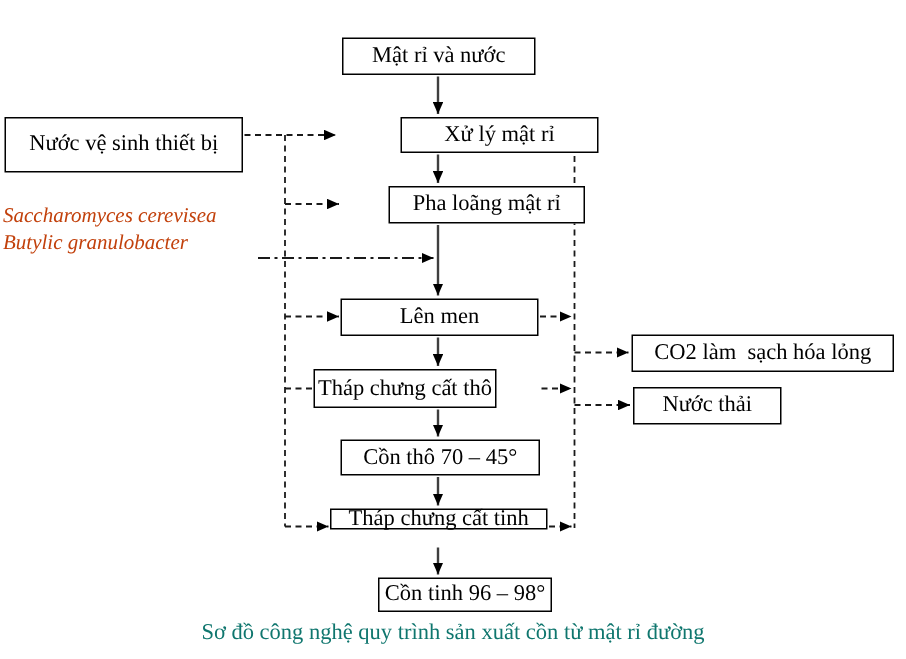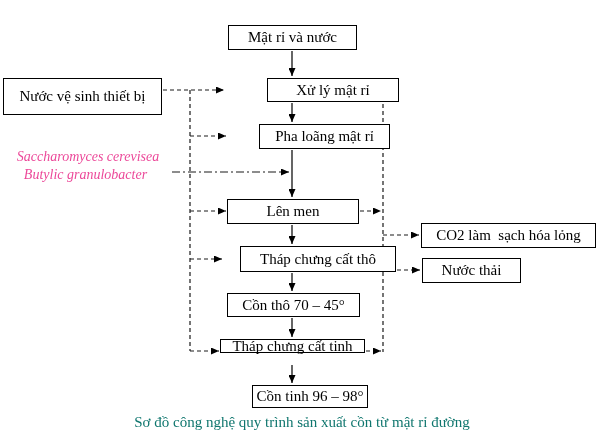--- a/index.html
+++ b/index.html
@@ -35,35 +35,35 @@
     justify-content: center;
     font-size: 15px;
     line-height: 1;
     white-space: pre;
   }
   #b-source      { left: 228px; top: 25px;  width: 129px; height: 25px; }
   #b-clean       { left: 3px;   top: 78px;  width: 159px; height: 37px; }
   #b-treat       { left: 225px; top: 78px;  width: 132px; height: 24px; margin-left: 42px; }
   #b-dilute      { left: 227px; top: 124px; width: 131px; height: 25px; margin-left: 32px; }
   #b-ferment     { left: 227px; top: 199px; width: 132px; height: 25px; }
-  #b-crude-tower { left: 240px; top: 246px; width: 156px; height: 26px; }
+  #b-crude-tower { left: 209px; top: 246px; width: 122px; height: 26px; }
   #b-co2         { left: 421px; top: 223px; width: 175px; height: 25px; }
   #b-waste       { left: 422px; top: 258px; width: 99px;  height: 25px; }
   #b-crude-alc   { left: 227px; top: 293px; width: 133px; height: 24px; }
   #b-fine-tower  { left: 220px; top: 339px; width: 145px; height: 14px; }
   #b-fine-alc    { left: 224px; top: 385px; width: 116px; height: 23px; margin-left: 28px; }
   .microbes {
     position: absolute;
-    left: 2px; top: 148px;
+    left: 2px; top: 136px;
     width: 172px;
     font-style: italic;
     font-size: 14px;
     line-height: 18px;
-    color: #ec4899;
-    text-align: center;
+    color: #c2410c;
+    text-align: left;
   }
   .microbes .l2 { padding-right: 5px; }
   .caption {
     position: absolute;
     left: 0; top: 414px;
     width: 604px;
     text-align: center;
     font-size: 15px;
     color: #0f766e;
   }

